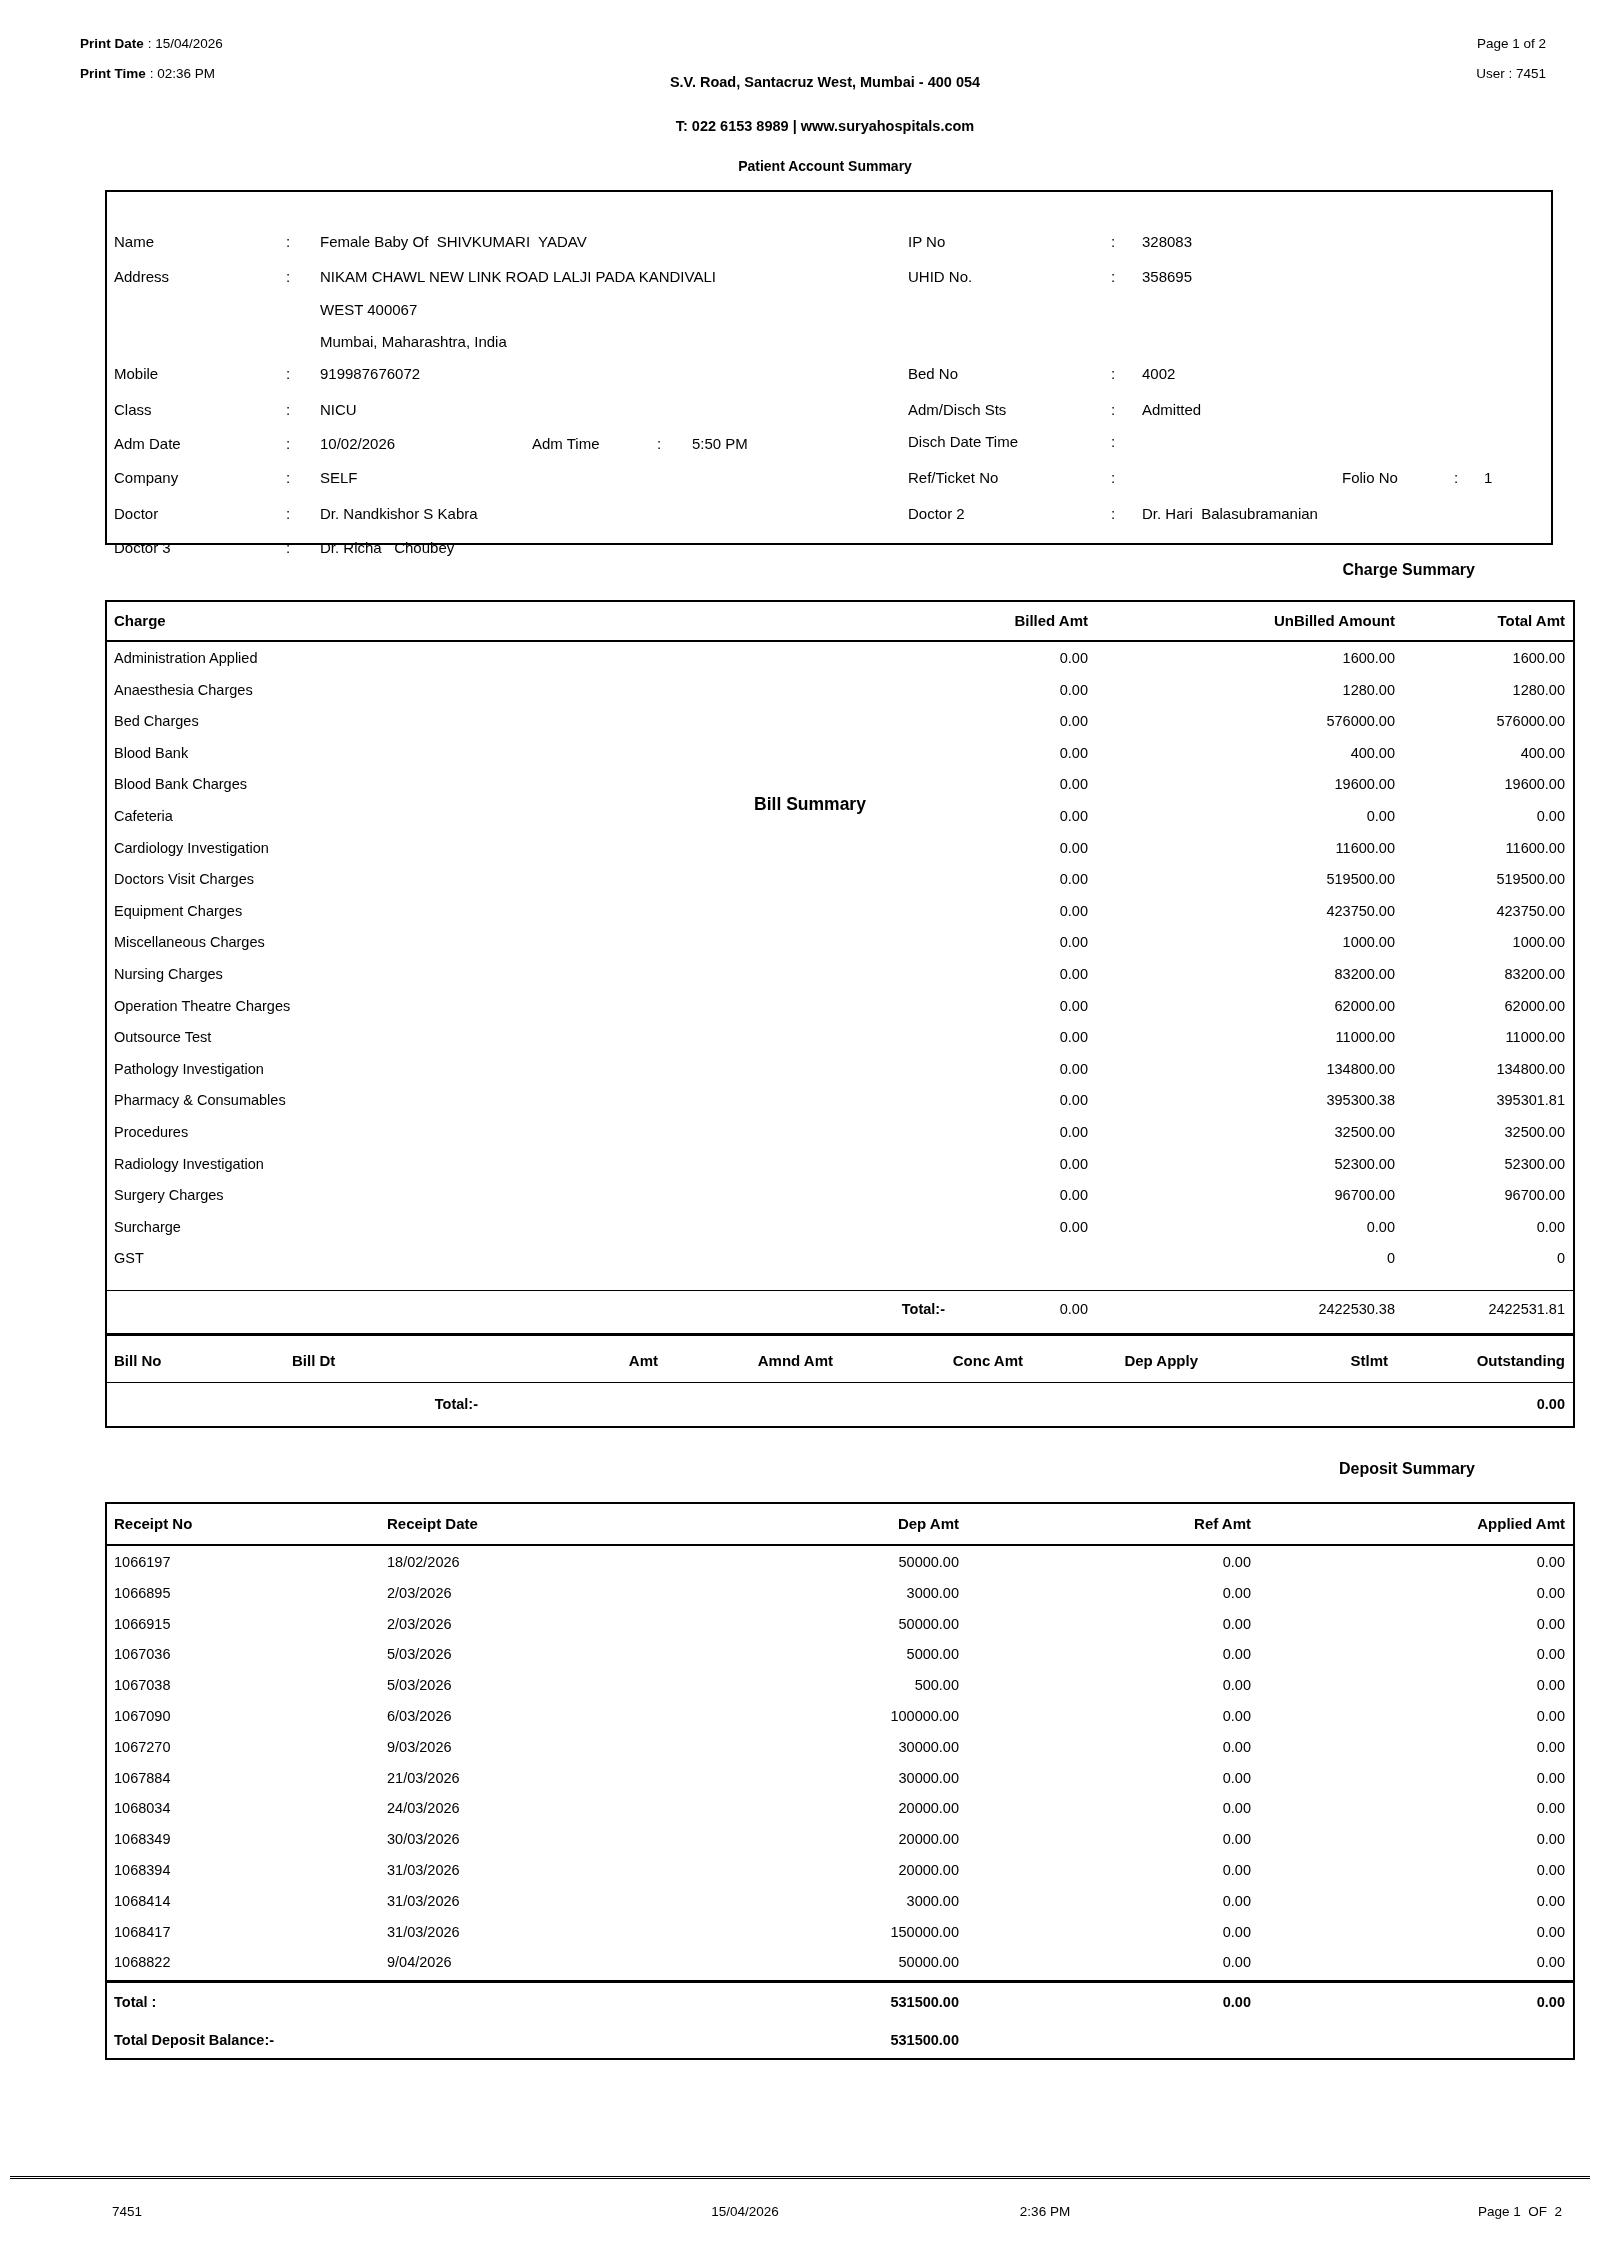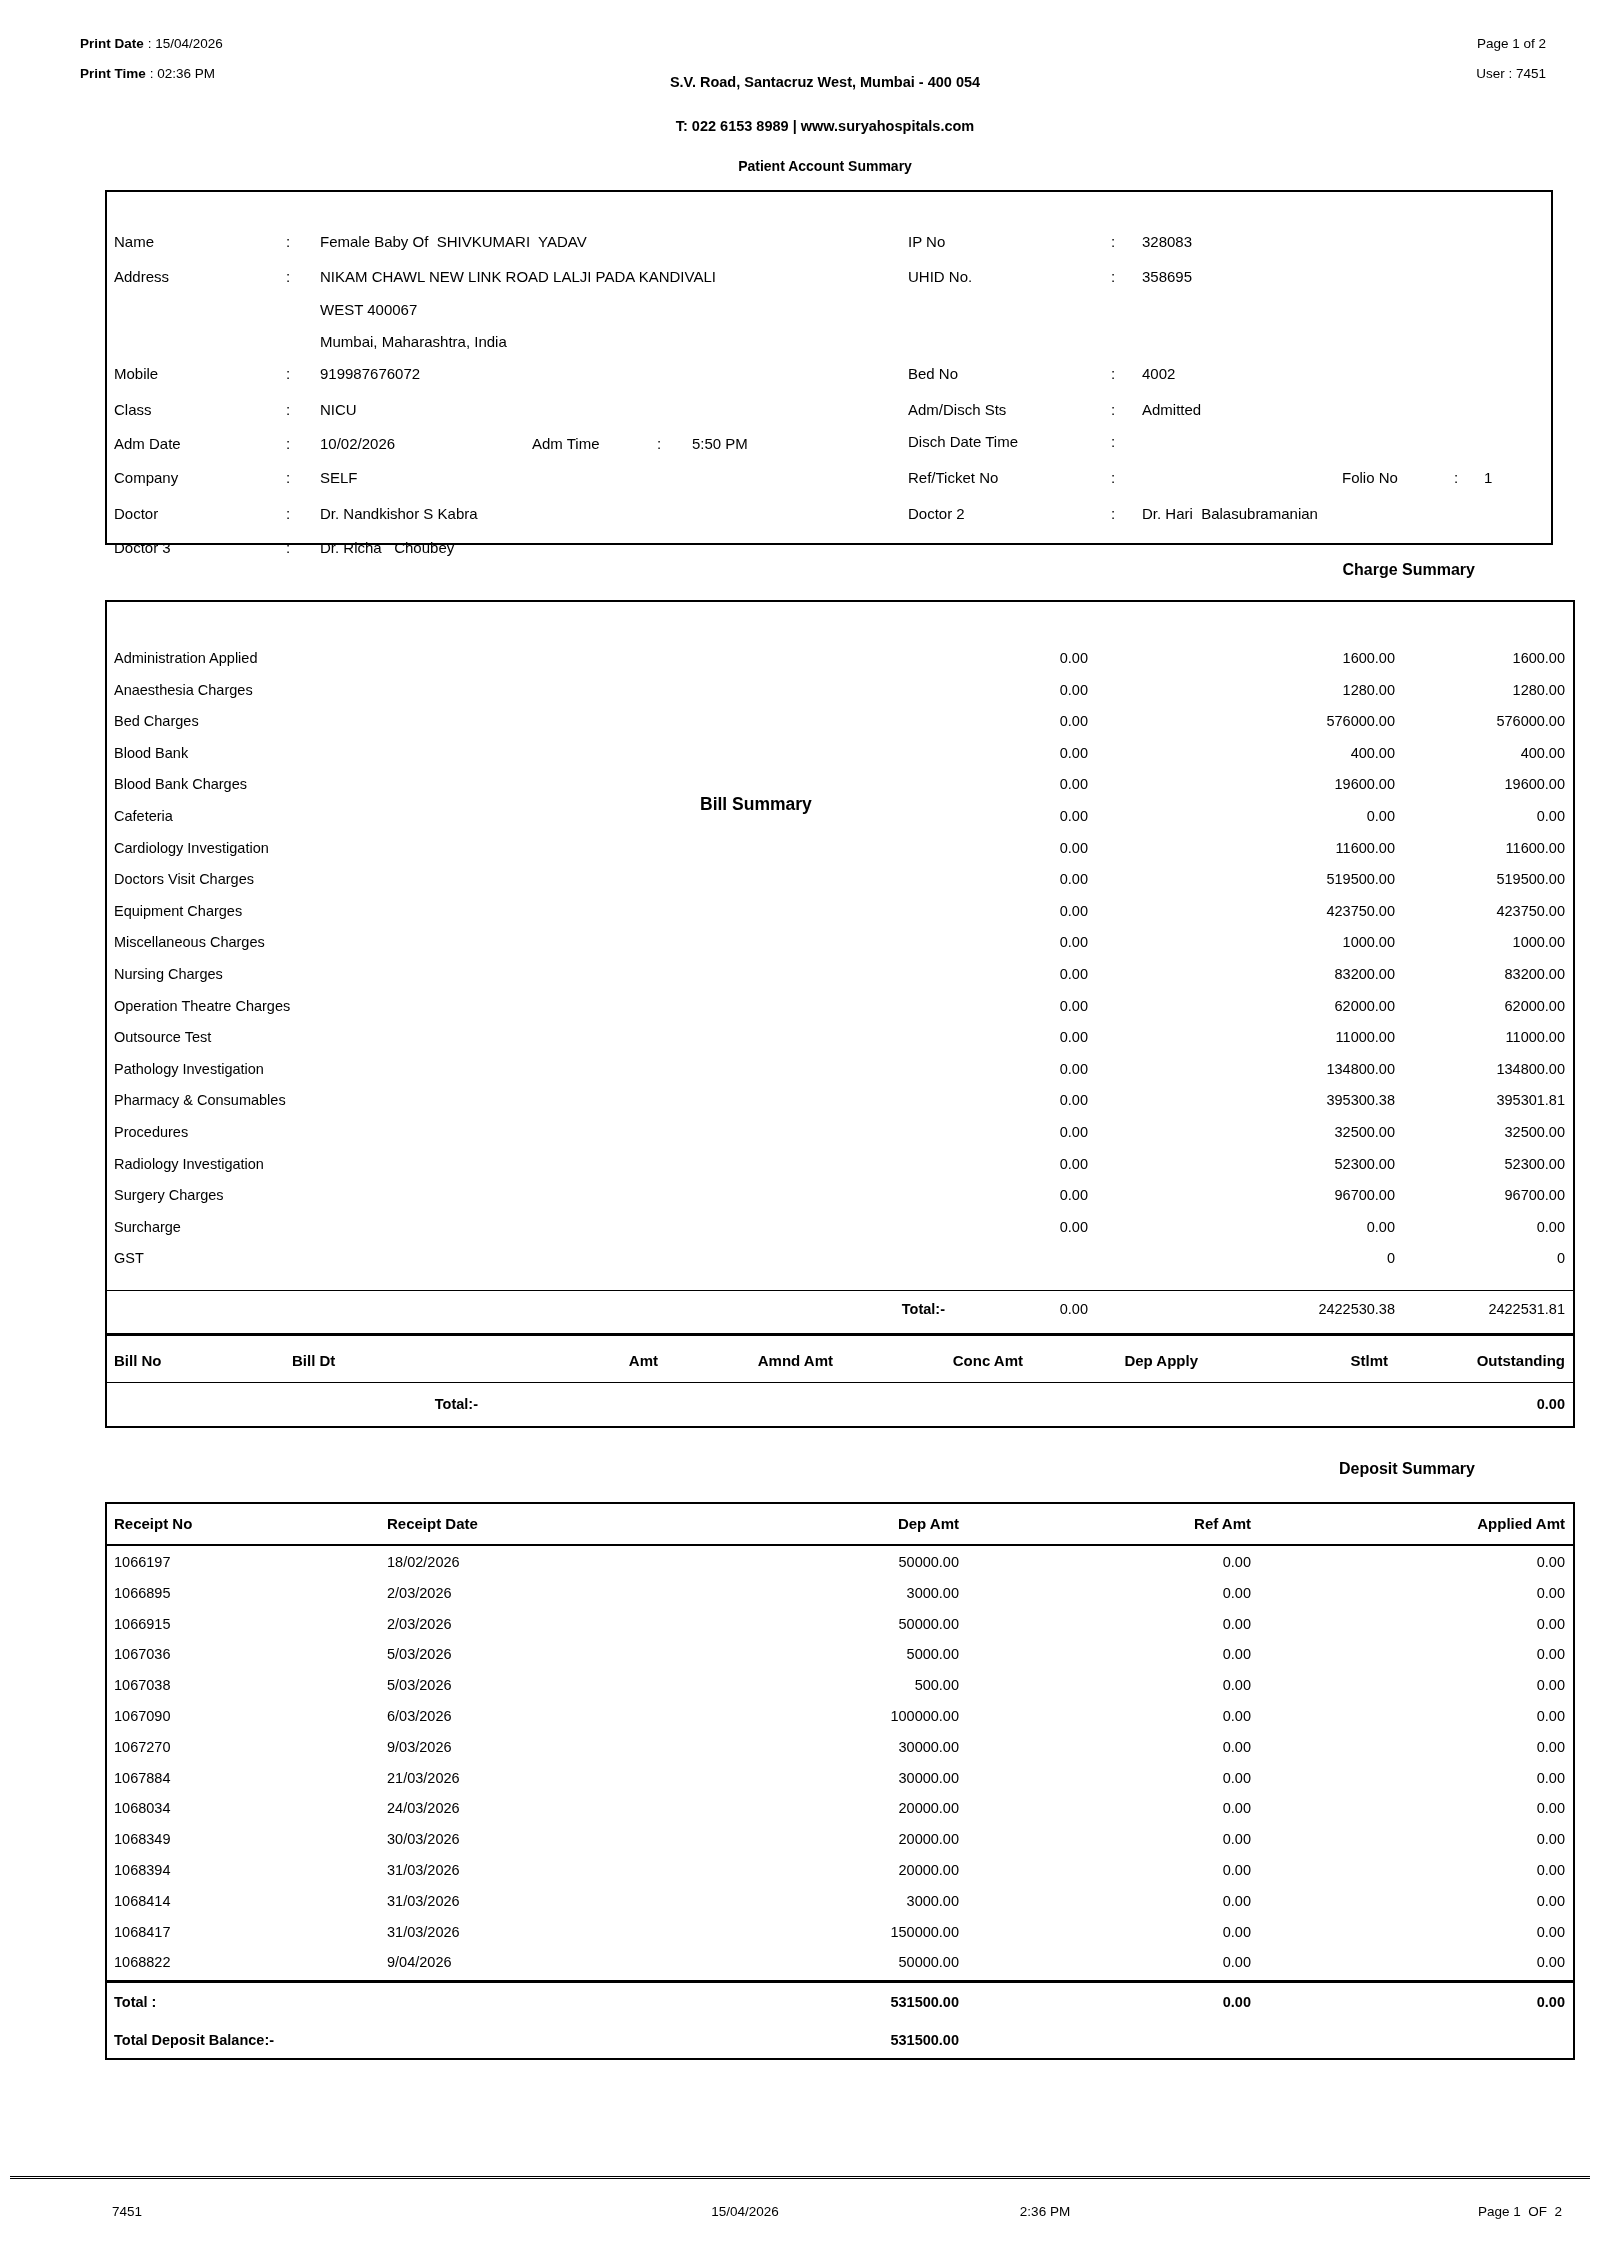--- a/index.html
+++ b/index.html
@@ -25,21 +25,21 @@
   .c-unbilled{right:178px;}
   .c-total{right:8px;}
   .thinline{position:absolute;left:0;width:100%;border-top:1px solid #000;}
   .thickline{position:absolute;left:0;width:100%;border-top:3px solid #000;}
   .ctotrow{position:absolute;left:0;top:690px;width:100%;height:34px;}
   .ctotrow span{position:absolute;top:0;line-height:34px;white-space:pre;}
   .bhead{position:absolute;left:0;top:738px;width:100%;height:42px;border-bottom:1px solid #000;}
   .bhead span{position:absolute;top:0;line-height:42px;font-weight:bold;font-size:15px;white-space:pre;}
   .btot{position:absolute;left:0;top:783px;width:100%;height:38px;}
   .btot span{position:absolute;top:0;line-height:38px;white-space:pre;}
-  .billsum{position:absolute;left:700px;top:792px;width:220px;text-align:left;
+  .billsum{position:absolute;left:700px;top:792px;width:220px;text-align:center;
            font-weight:bold;font-size:17.5px;line-height:24px;}
   
   .dbox{position:absolute;left:105px;top:1502px;width:1466px;height:554px;border:2px solid #000;}
   .dhead{position:absolute;left:0;top:0;width:100%;height:40px;border-bottom:2px solid #000;}
   .dhead span{position:absolute;top:0;line-height:40px;font-weight:bold;font-size:15px;white-space:pre;}
   #deposit-rows{position:absolute;left:0;top:43px;width:100%;}
   #deposit-rows .trow{height:30.8px;}
   #deposit-rows .trow span{position:absolute;top:0;line-height:30.8px;font-size:14.5px;white-space:pre;}
   .d-no{left:7px;}
   .d-date{left:280px;}
@@ -135,20 +135,26 @@
     <span class="pr" style="left:1377px;top:256px;">1</span>
 
     <span class="pr" style="left:801px;top:292px;">Doctor 2</span>
     <span class="pr" style="left:1004px;top:292px;">:</span>
     <span class="pr" style="left:1035px;top:292px;">Dr. Hari  Balasubramanian</span>
   </div>
 
   <div class="secTitle" style="top:561px;">Charge Summary</div>
 
   <div class="cbox">
+    <div class="chead">
+      <span style="left:7px;">Charge</span>
+      <span style="right:485px;">Billed Amt</span>
+      <span style="right:178px;">UnBilled Amount</span>
+      <span style="right:8px;">Total Amt</span>
+    </div>
 
     <div id="charge-rows">
         <div class="trow">
           <span class="c-name">Administration Applied</span>
           <span class="c-billed">0.00</span>
           <span class="c-unbilled">1600.00</span>
           <span class="c-total">1600.00</span>
         </div>
         <div class="trow">
           <span class="c-name">Anaesthesia Charges</span>

